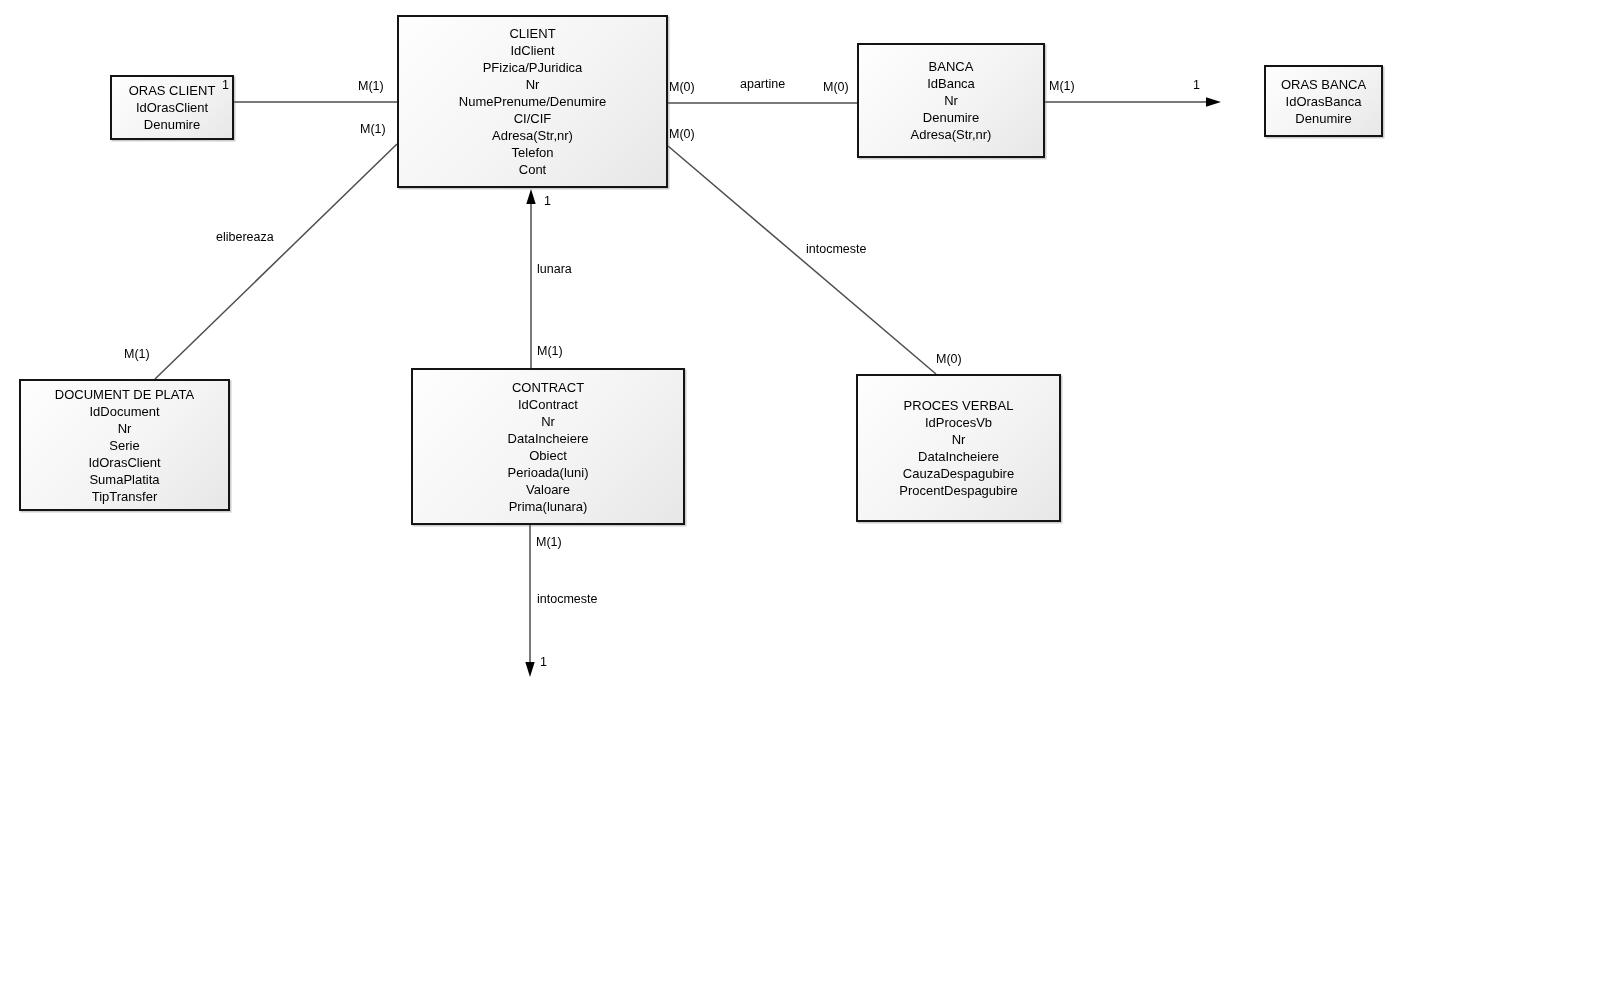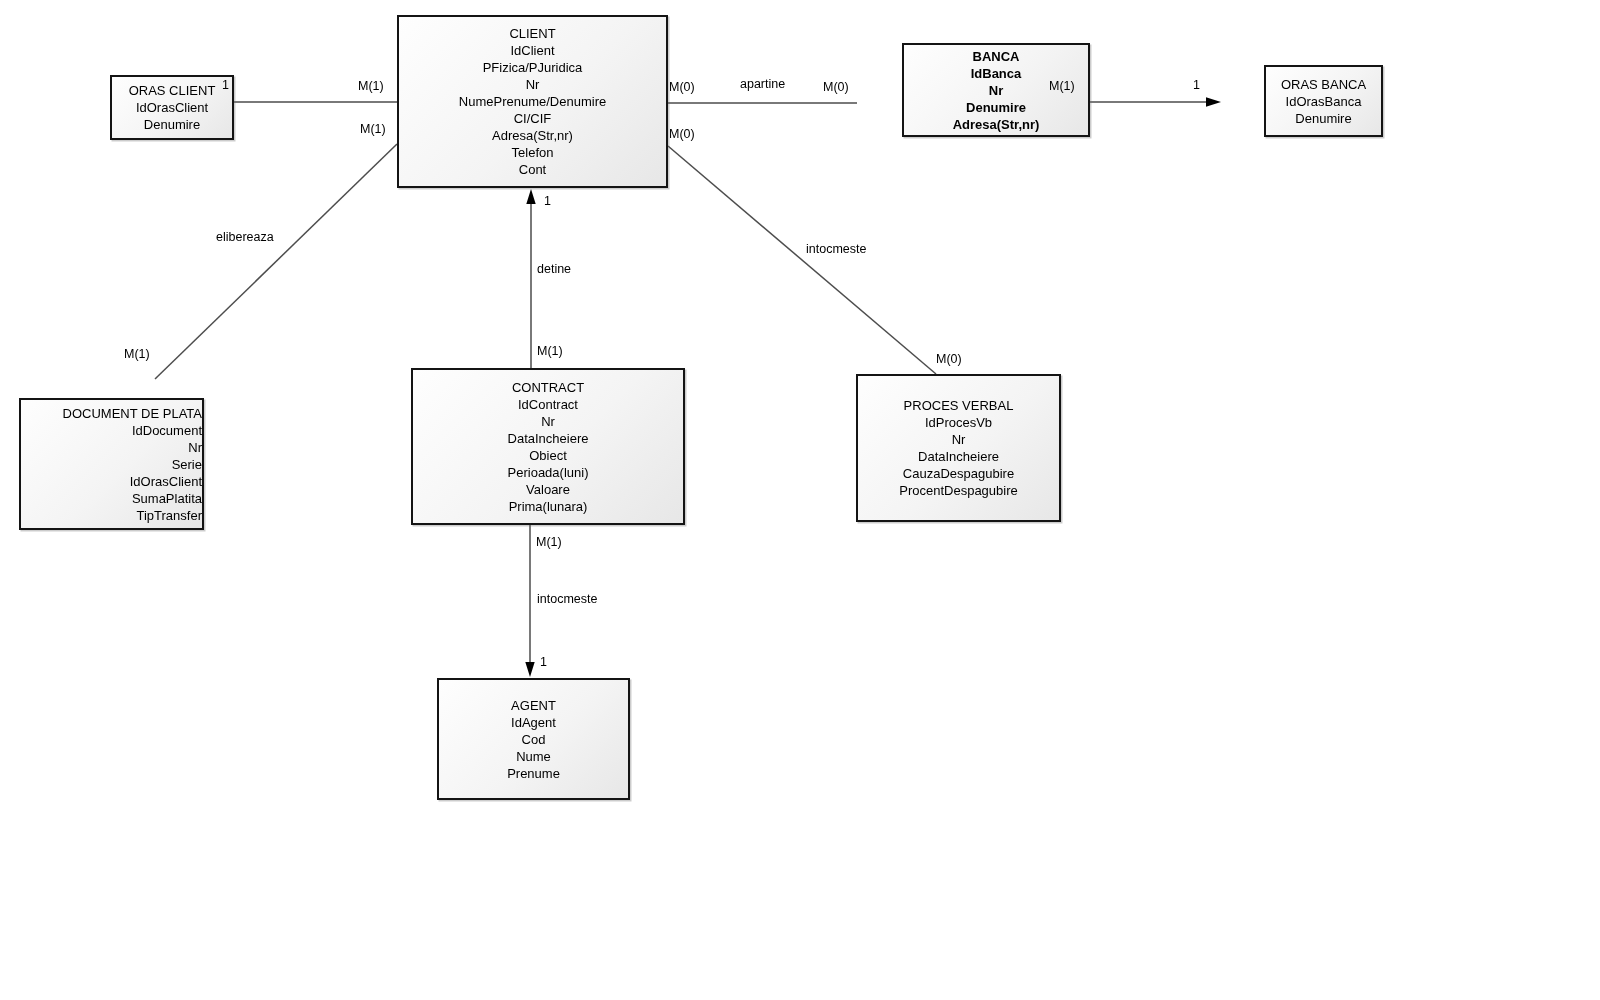--- a/index.html
+++ b/index.html
@@ -85,35 +85,35 @@
     <div class="eattr">Telefon</div>
     <div class="eattr">Cont</div>
   </div>
 
   <div class="entity" style="left:110px; top:75px; width:124px; height:65px;">
     <div class="etitle">ORAS CLIENT</div>
     <div class="eattr">IdOrasClient</div>
     <div class="eattr">Denumire</div>
   </div>
 
-  <div class="entity" style="left:902px; top:43px; width:188px; height:94px;font-weight:bold;">
+  <div class="entity" style="left:857px; top:43px; width:188px; height:115px;">
     <div class="etitle">BANCA</div>
     <div class="eattr">IdBanca</div>
     <div class="eattr">Nr</div>
     <div class="eattr">Denumire</div>
     <div class="eattr">Adresa(Str,nr)</div>
   </div>
 
   <div class="entity" style="left:1221px; top:65px; width:119px; height:72px;margin-left:43px;">
     <div class="etitle">ORAS BANCA</div>
     <div class="eattr">IdOrasBanca</div>
     <div class="eattr">Denumire</div>
   </div>
 
-  <div class="entity" style="left:19px; top:398px; width:185px; height:132px;align-items:flex-end;">
+  <div class="entity" style="left:19px; top:379px; width:211px; height:132px;">
     <div class="etitle">DOCUMENT DE PLATA</div>
     <div class="eattr">IdDocument</div>
     <div class="eattr">Nr</div>
     <div class="eattr">Serie</div>
     <div class="eattr">IdOrasClient</div>
     <div class="eattr">SumaPlatita</div>
     <div class="eattr">TipTransfer</div>
   </div>
 
   <div class="entity" style="left:411px; top:368px; width:274px; height:157px;">
@@ -129,36 +129,29 @@
 
   <div class="entity" style="left:856px; top:374px; width:205px; height:148px;">
     <div class="etitle">PROCES VERBAL</div>
     <div class="eattr">IdProcesVb</div>
     <div class="eattr">Nr</div>
     <div class="eattr">DataIncheiere</div>
     <div class="eattr">CauzaDespagubire</div>
     <div class="eattr">ProcentDespagubire</div>
   </div>
 
-  <div class="entity" style="left:437px; top:678px; width:193px; height:122px;">
-    <div class="etitle">AGENT</div>
-    <div class="eattr">IdAgent</div>
-    <div class="eattr">Cod</div>
-    <div class="eattr">Nume</div>
-    <div class="eattr">Prenume</div>
-  </div>
 
   <span class="wire-label" style="left:358px; top:79px;">M(1)</span>
   <span class="wire-label" style="left:222px; top:78px;">1</span>
 
   <span class="wire-label" style="left:216px; top:230px;">elibereaza</span>
   <span class="wire-label" style="left:360px; top:122px;">M(1)</span>
   <span class="wire-label" style="left:124px; top:347px;">M(1)</span>
 
-  <span class="wire-label" style="left:537px; top:262px;">detine</span>
+  <span class="wire-label" style="left:537px; top:262px;">lunara</span>
   <span class="wire-label" style="left:544px; top:194px;">1</span>
   <span class="wire-label" style="left:537px; top:344px;">M(1)</span>
 
   <span class="wire-label" style="left:740px; top:77px;">apartine</span>
   <span class="wire-label" style="left:669px; top:80px;">M(0)</span>
   <span class="wire-label" style="left:823px; top:80px;">M(0)</span>
 
   <span class="wire-label" style="left:806px; top:242px;">intocmeste</span>
   <span class="wire-label" style="left:669px; top:127px;">M(0)</span>
   <span class="wire-label" style="left:936px; top:352px;">M(0)</span>

